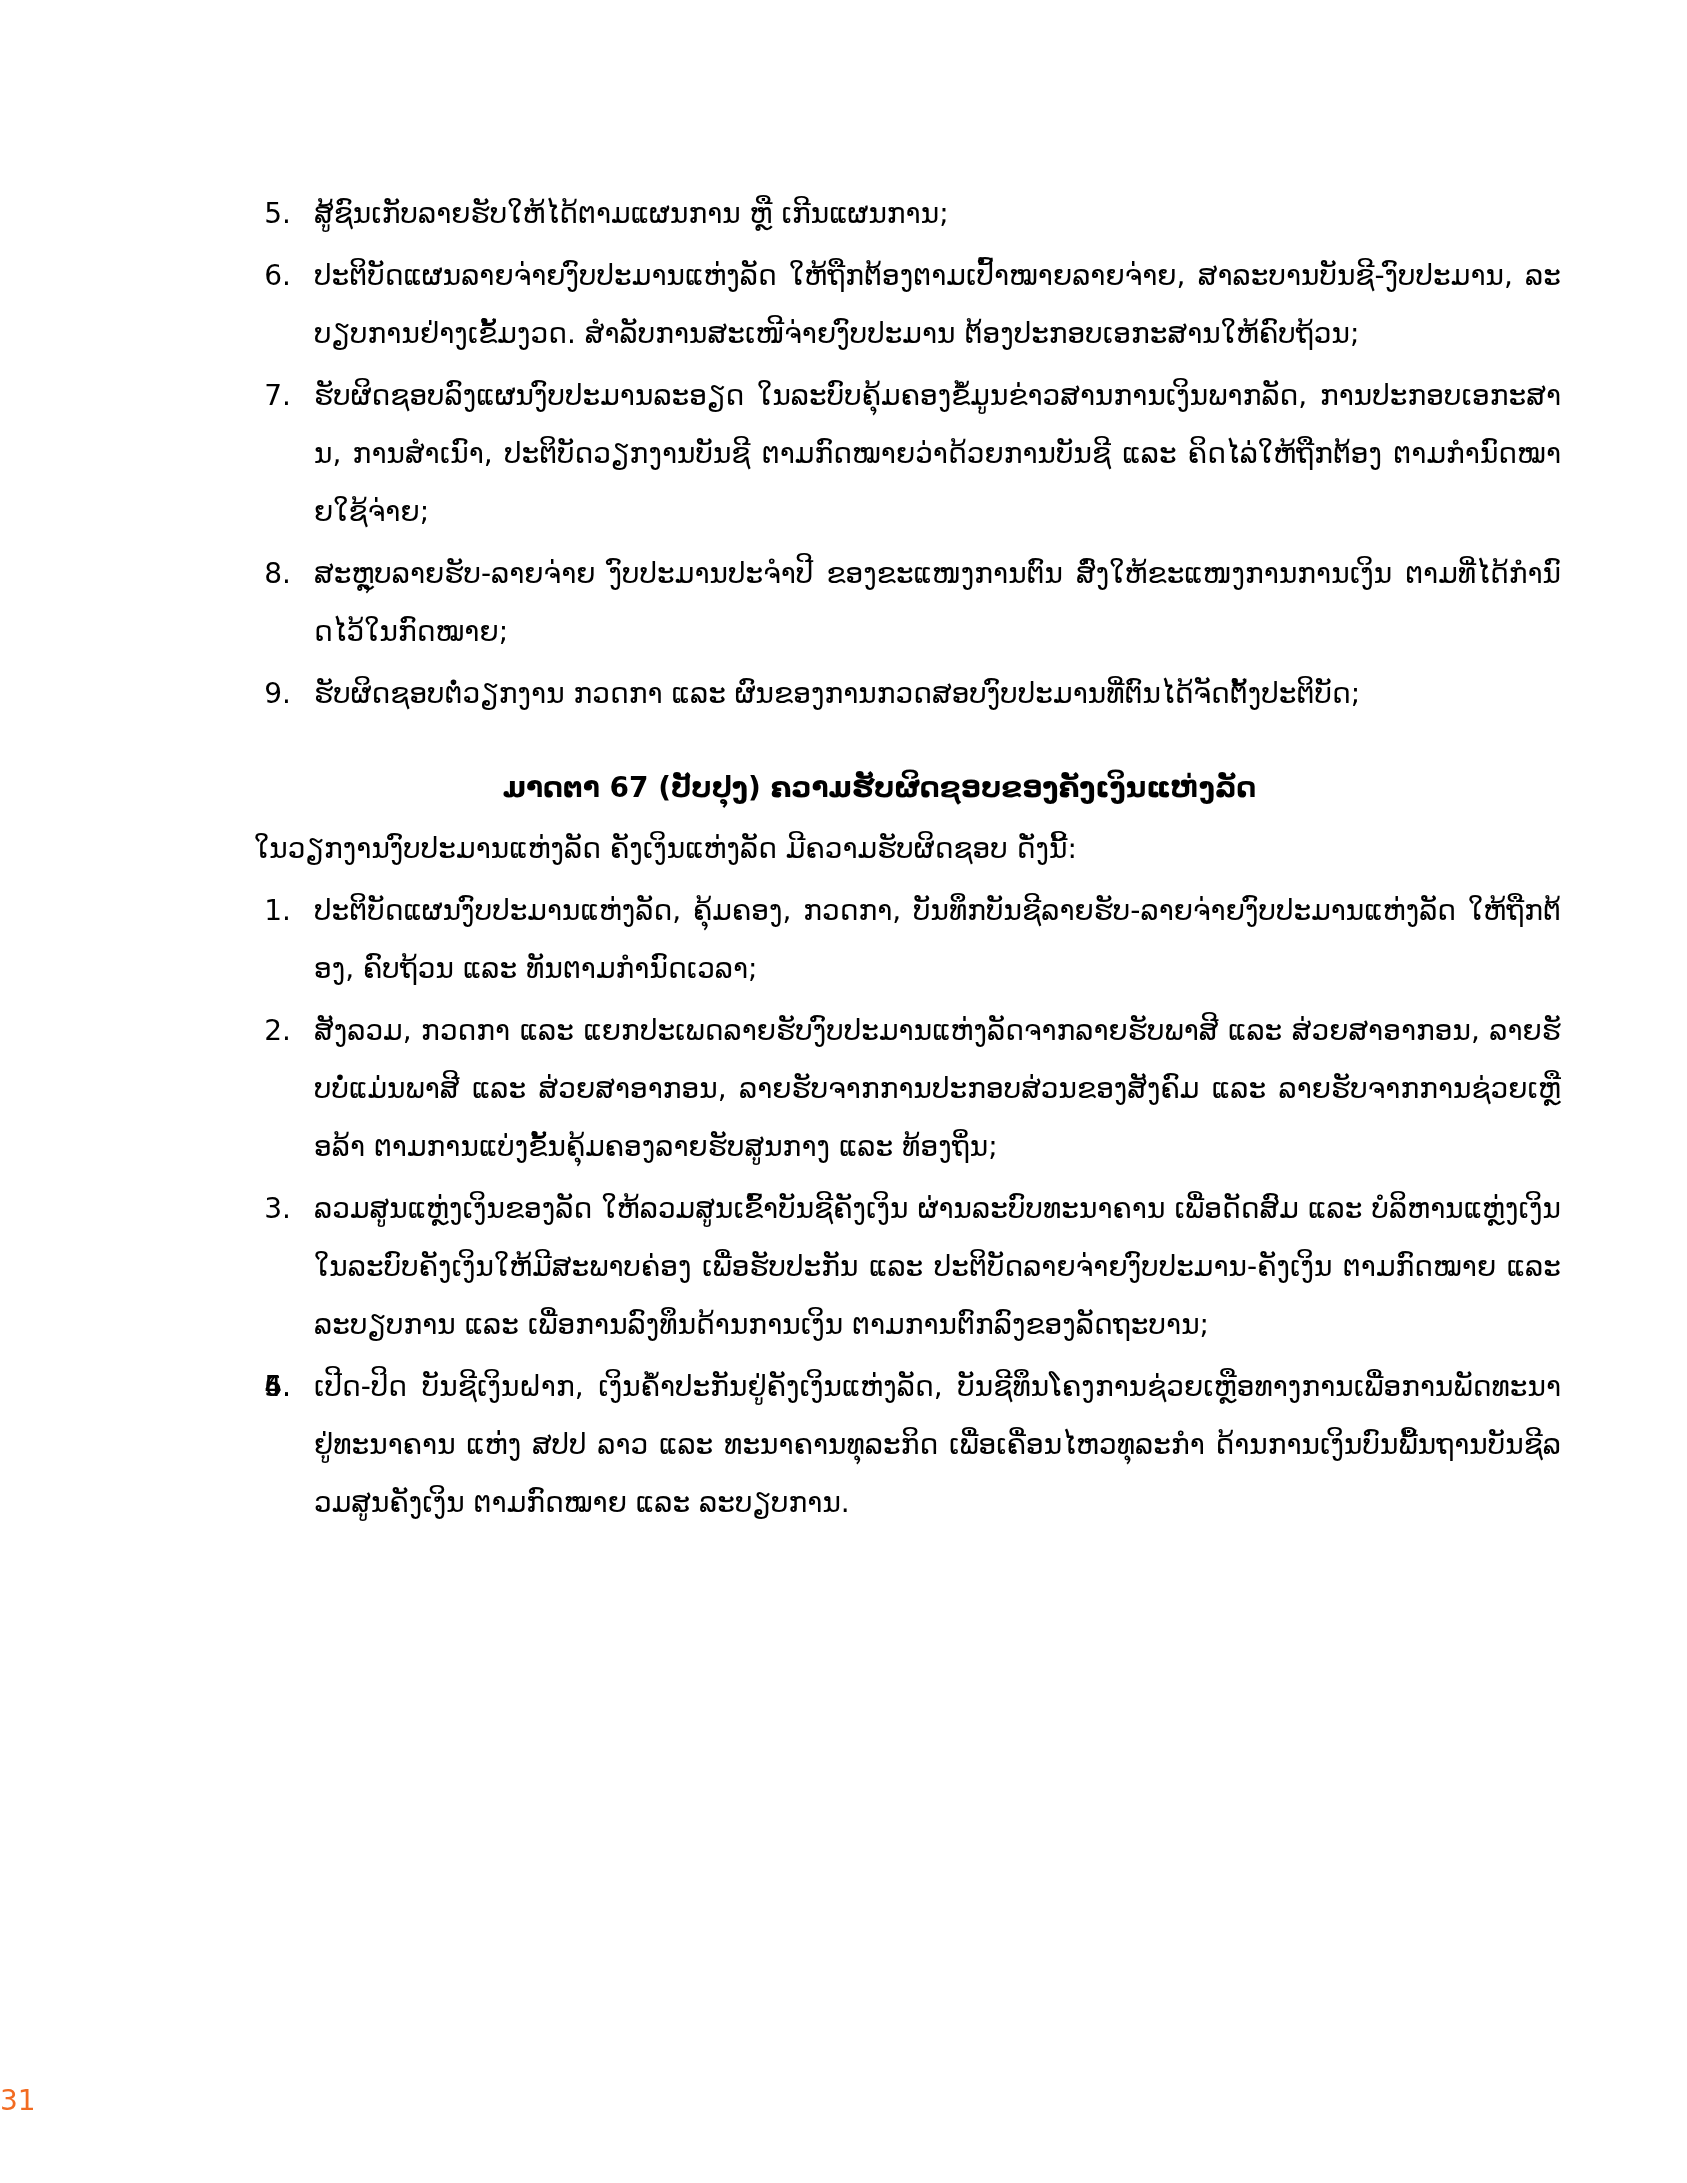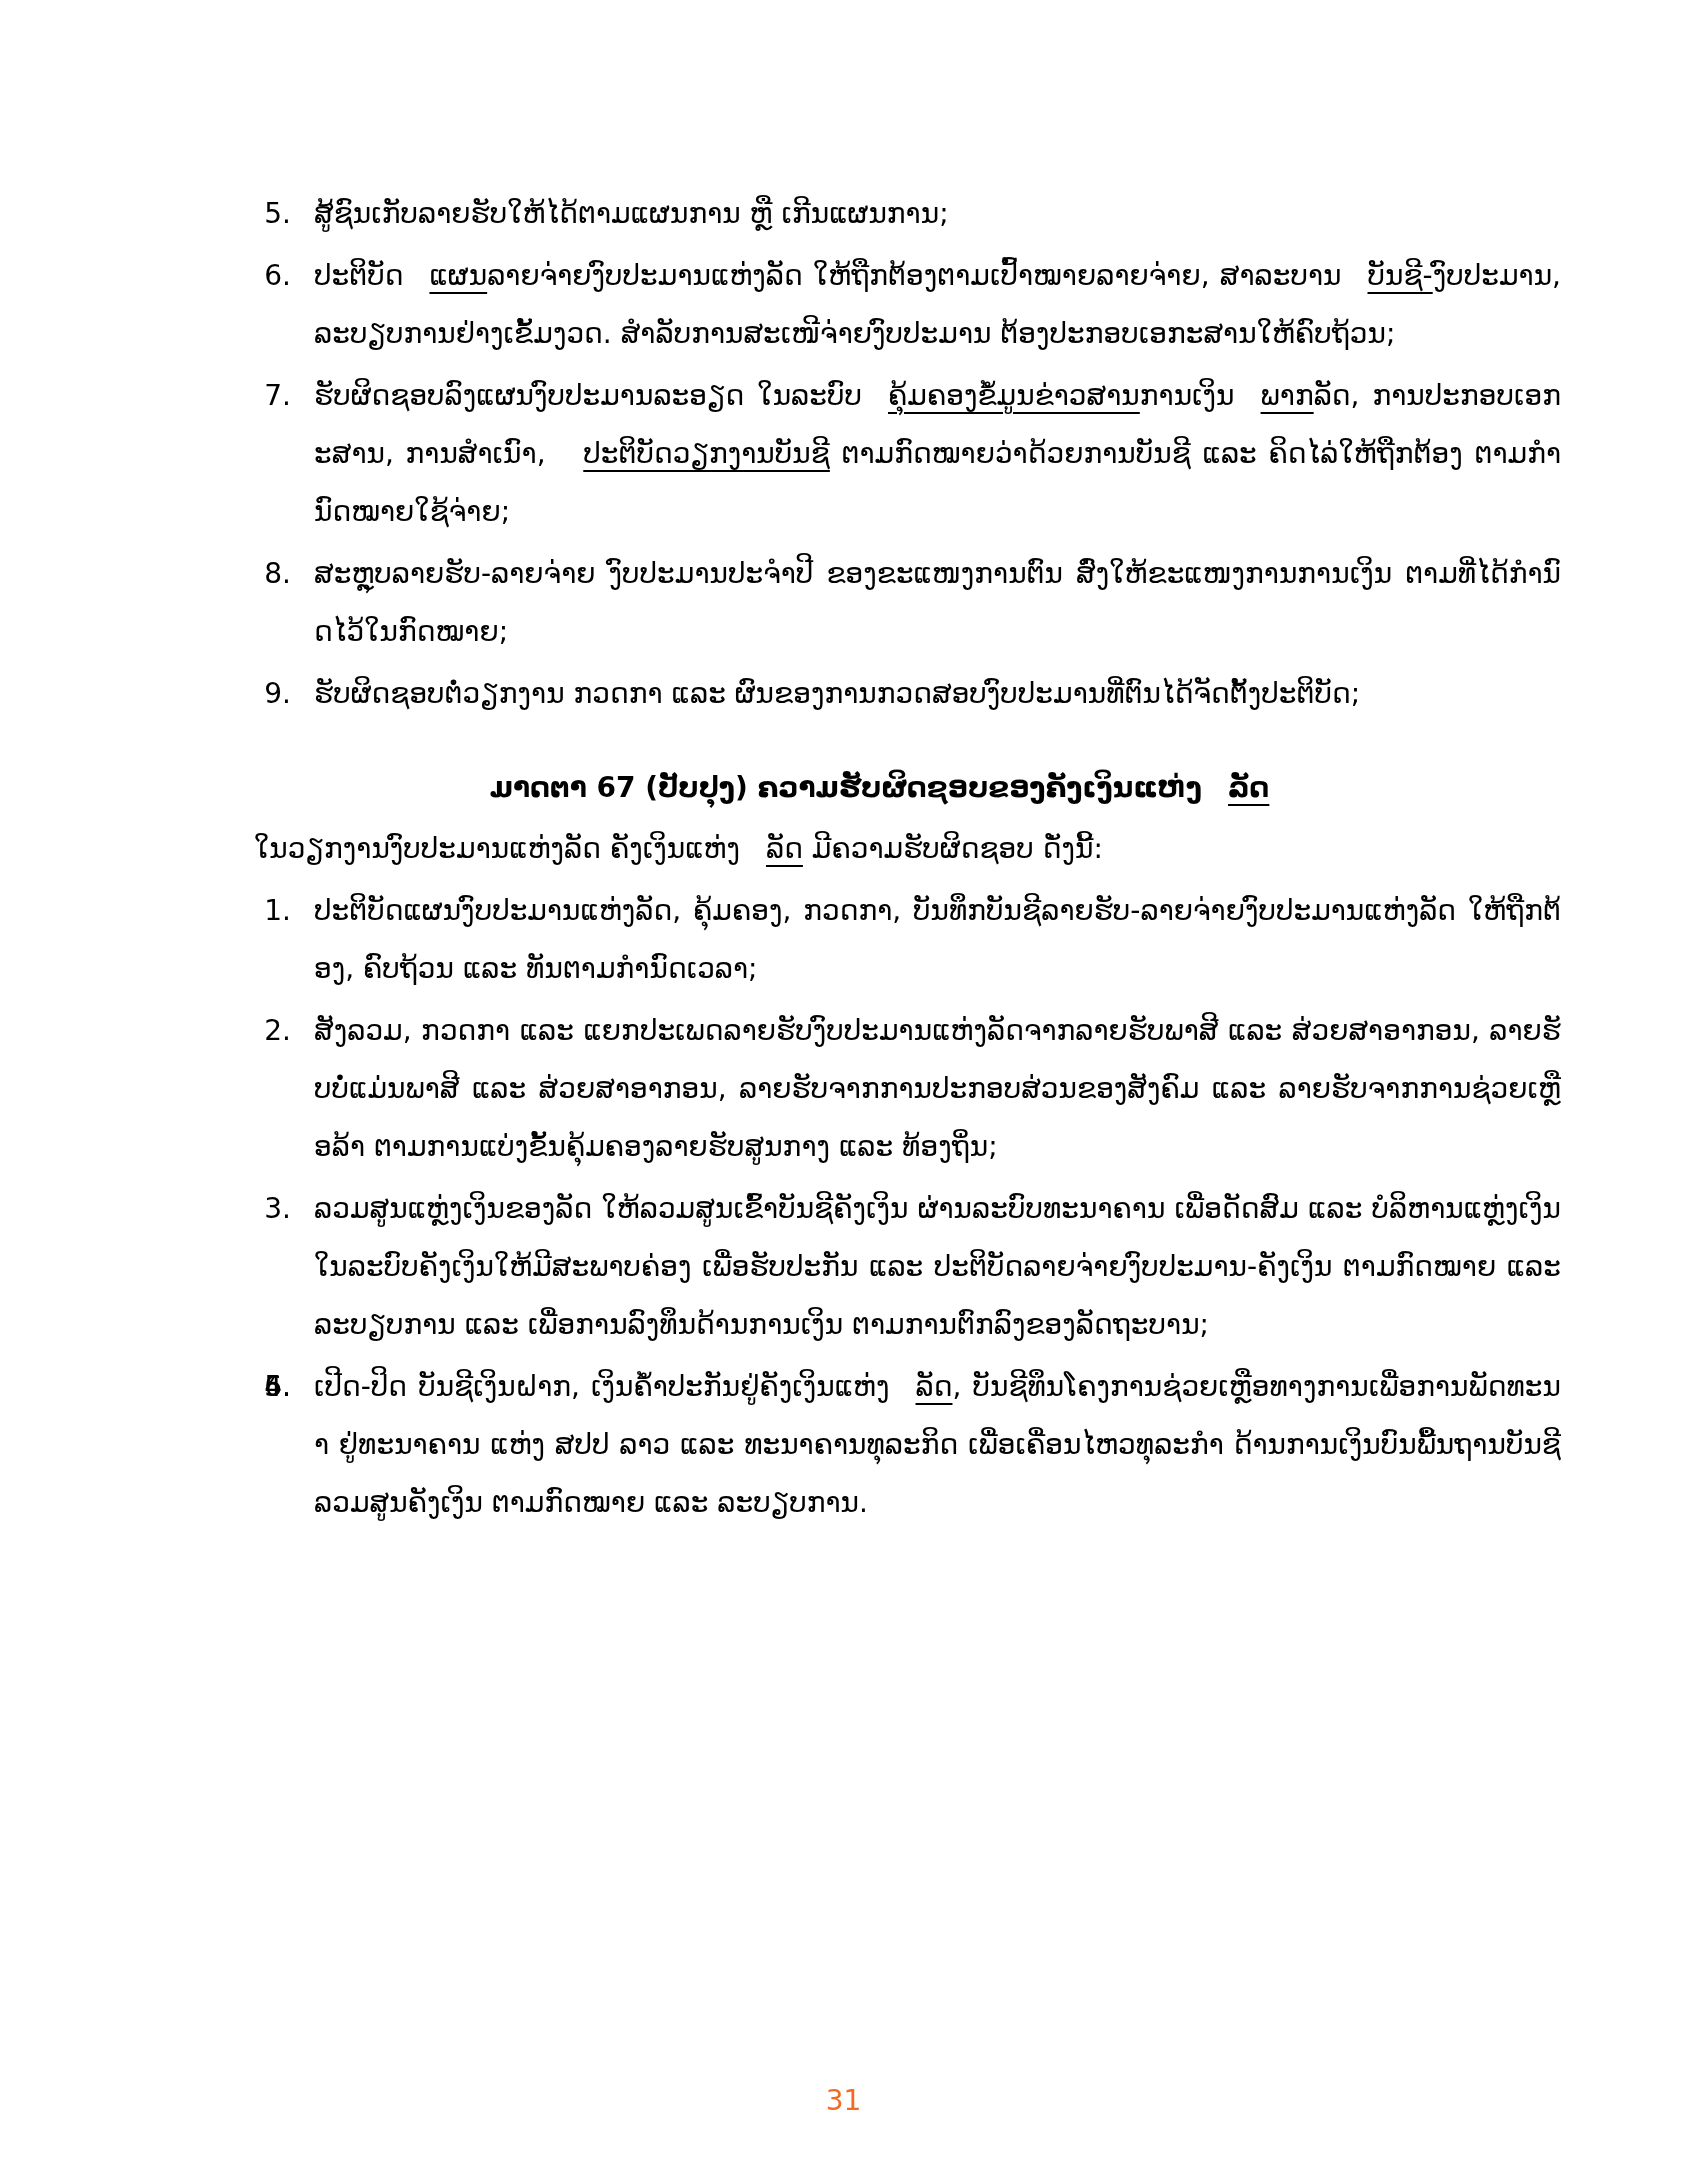--- a/index.html
+++ b/index.html
@@ -28,29 +28,26 @@
     margin-top:36px;
     margin-bottom:2.6px;
     text-align:center;
   }
   .intro-para{
     text-indent:56px;
     margin-bottom:4px;
     line-break:anywhere;
   }
   .u{
-    text-decoration:underline;
     text-decoration-thickness:2px;
     text-underline-offset:6.6px;
-    margin-left:26px;
   }
   .page-number{
     position:absolute;
     left:0;bottom:66px;width:100%;
-    text-align:center;
     line-height:33px;
   }
 </style>
 </head>
 <body>
 
 <div class="page" style="background: rgb(255, 255, 255); color: rgb(0, 0, 0);">
   <div class="content">
 
     <div class="num-item">

